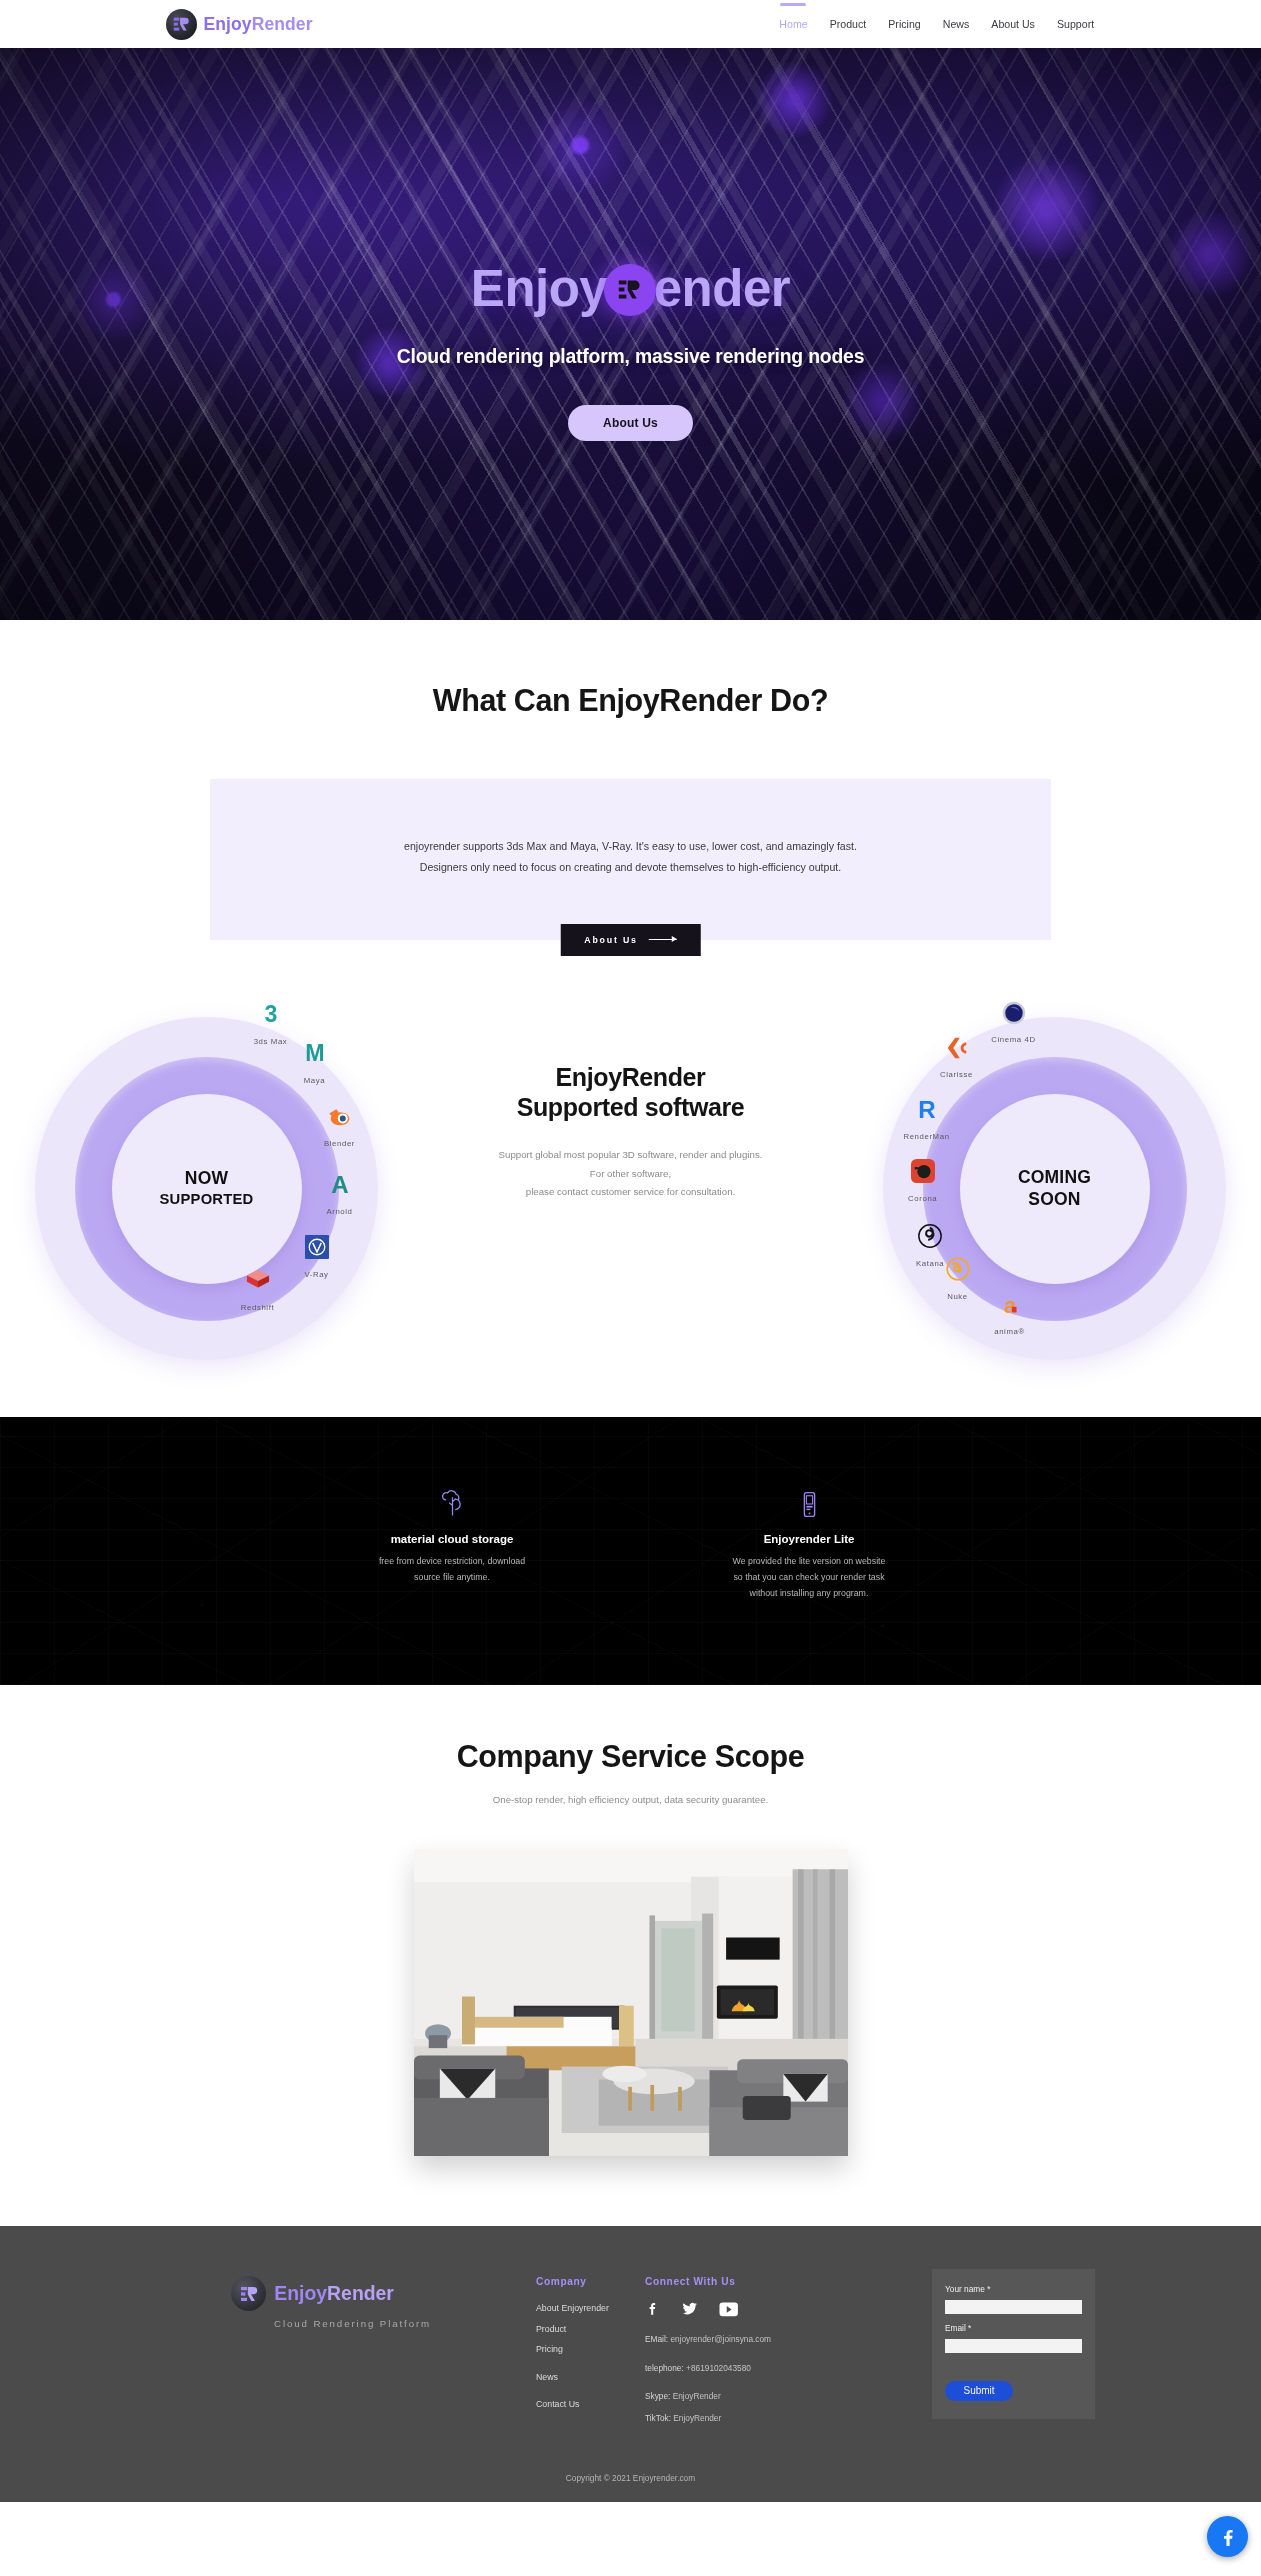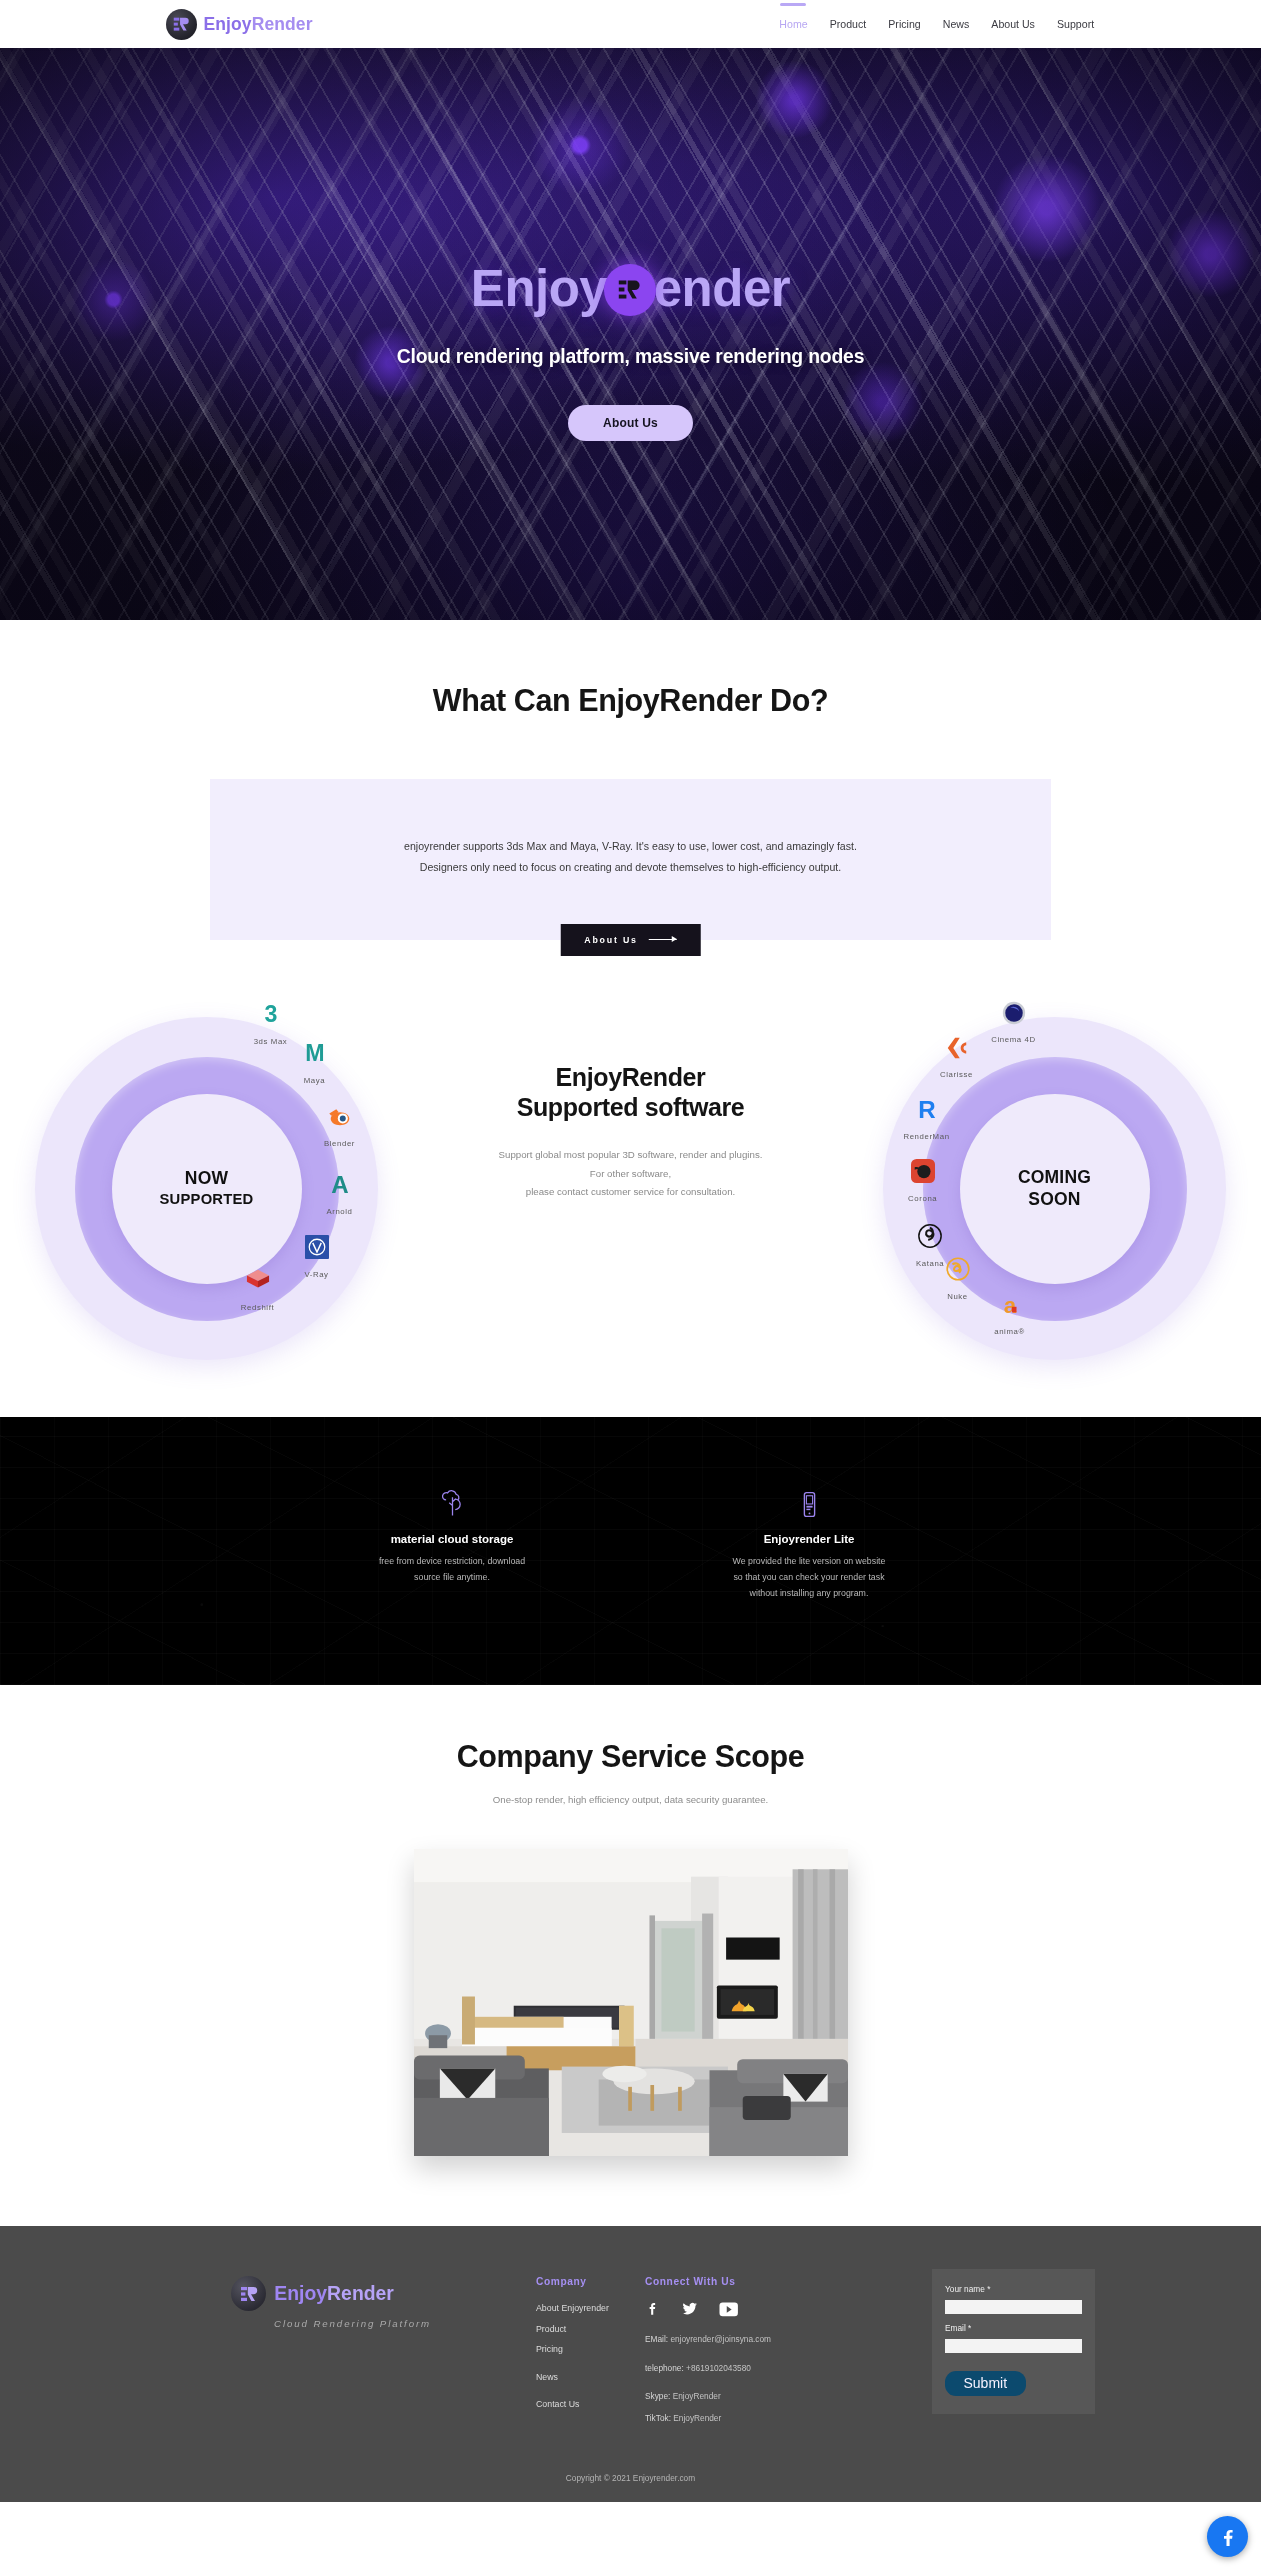--- a/index.html
+++ b/index.html
@@ -225,21 +225,21 @@
   }
   .fcol-brand{ width:305px; }
   .fbrand-row{ display:flex; align-items:center; gap:8.3px; }
   .fbrand-mark{
     width:35px;height:35px;border-radius:50%;
     background:radial-gradient(circle at 35% 30%,#54545f 0%,#2c2c35 70%,#1b1b22 100%);
     display:flex;align-items:center;justify-content:center; flex:0 0 auto;
   }
   .fbrand-text{ font-size:19.4px;font-weight:700; }
   .fbrand-text .e{color:#9f86f2;} .fbrand-text .r{color:#b6a3f6;}
-  .fbrand-sub{ margin-top:6.5px; margin-left:43px; font-size:9.7px; color:#aaa; letter-spacing:1.9px;font-style:italic; }
+  .fbrand-sub{ margin-top:6.5px; margin-left:43px; font-size:9.7px; color:#aaa; letter-spacing:1.9px; }
 
   .fcol{ width:109px; }
   .fcol.wide{ width:212px; }
   .fh{ font-size:10.2px; font-weight:700; color:#a58ff2; letter-spacing:0.6px; margin-bottom:14px; }
   .flink{ display:block; font-size:8.8px; color:#dcdcdc; text-decoration:none; margin-bottom:5.5px; line-height:14.8px; }
   .flink.gap{ margin-top:13px; }
   .social{ display:flex; gap:20.3px; margin-bottom:14.8px; align-items:center; }
   .social span{ cursor:pointer; display:flex; }
   .fmeta{ font-size:8.3px; color:#c4c4c4; margin-bottom:14.8px; line-height:14px; }
   .fmeta .lbl{ color:#d6d6d6; }
@@ -247,22 +247,22 @@
 
   .fform{
     width:163px; background:#575757; padding:14.8px 13px 18.5px; margin-left:auto; margin-top:-7.4px;
   }
   .fform label{ display:block; font-size:8.3px; color:#f0f0f0; margin-bottom:3.7px; }
   .fform input{
     width:100%; height:14px; border:none; background:#f3f3f3; margin-bottom:8.3px;
     font-family:inherit; font-size:8.3px; padding:0 3.7px; color:#222;
   }
   .submit{
-    margin-top:9px; background:#0c4a6e; color:#f6f2ff; border:none; border-radius:11px;
-    padding:4.6px 18.5px; font-size:14px; font-family:inherit; cursor:pointer;
+    margin-top:19px; background:#1d4ed8; color:#f6f2ff; border:none; border-radius:11px;
+    padding:4.6px 18.5px; font-size:10px; font-family:inherit; cursor:pointer;
   }
   .copyright{
     text-align:center; font-size:8.3px; color:#b4b4b4; padding:41px 0 18.5px;
   }
 </style>
 </head>
 <body>
 
 <div class="header">
   <div class="brand">

